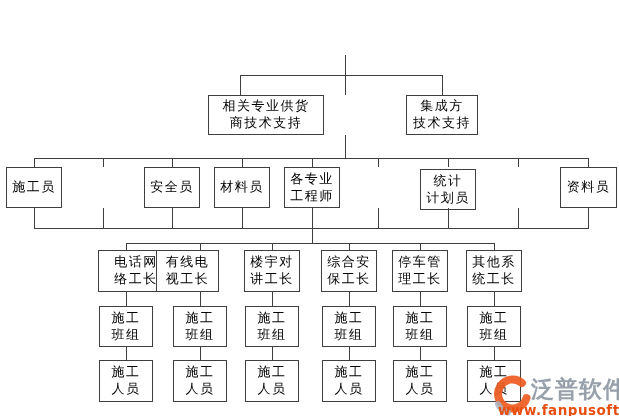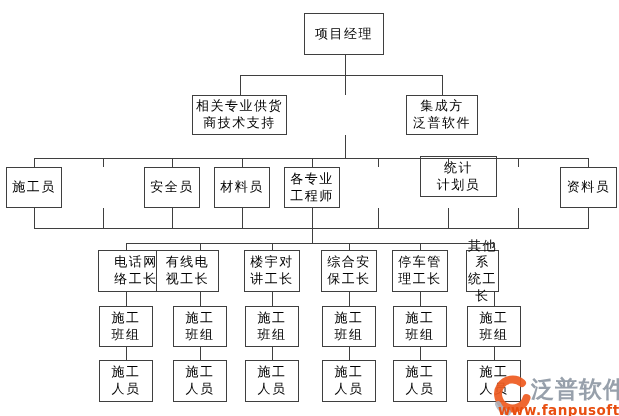--- a/index.html
+++ b/index.html
@@ -22,47 +22,46 @@
   #wm-url{
     position:absolute;left:9px;top:29px;font-size:13.5px;font-weight:bold;
     color:#e84e10;letter-spacing:0.5px;white-space:nowrap;
   }
 </style>
 </head>
 <body>
 
 <div id="stage">
 
-  <div class="box" style="left:304px;top:13px;width:80px;height:42px">项目经理</div>
 
-  <div class="box" style="left:192px;top:95px;width:95px;height:40px">相关专业供货
+  <div class="box" style="left:208px;top:95px;width:116px;height:40px">相关专业供货
 商技术支持</div>
   <div class="box" style="left:406px;top:95px;width:72px;height:40px">集成方
-泛普软件</div>
+技术支持</div>
 
   <div class="box" style="left:6px;top:167px;width:56px;height:41px">施工员</div>
   <div class="box" style="left:144px;top:167px;width:56px;height:41px">安全员</div>
   <div class="box" style="left:214px;top:167px;width:56px;height:41px">材料员</div>
   <div class="box" style="left:284px;top:167px;width:56px;height:41px">各专业
 工程师</div>
-  <div class="box" style="left:420px;top:156px;width:77px;height:41px">统计
+  <div class="box" style="left:420px;top:169px;width:56px;height:41px">统计
 计划员</div>
   <div class="box" style="left:560px;top:167px;width:57px;height:41px">资料员</div>
 
   <div class="box" style="left:98px;top:250px;width:76px;height:42px">电话网
 络工长</div>
   <div class="box" style="left:156px;top:250px;width:63px;height:42px">有线电
 视工长</div>
   <div class="box" style="left:244px;top:250px;width:56px;height:42px">楼宇对
 讲工长</div>
   <div class="box" style="left:321px;top:250px;width:56px;height:42px">综合安
 保工长</div>
   <div class="box" style="left:392px;top:250px;width:56px;height:42px">停车管
 理工长</div>
-  <div class="box" style="left:466px;top:250px;width:33px;height:42px">其他系
+  <div class="box" style="left:466px;top:250px;width:56px;height:42px">其他系
 统工长</div>
 
   <div class="box" style="left:99px;top:306px;width:54px;height:41px">施工
 班组</div>
   <div class="box" style="left:173px;top:306px;width:54px;height:41px">施工
 班组</div>
   <div class="box" style="left:245px;top:306px;width:54px;height:41px">施工
 班组</div>
   <div class="box" style="left:322px;top:306px;width:54px;height:41px">施工
 班组</div>

